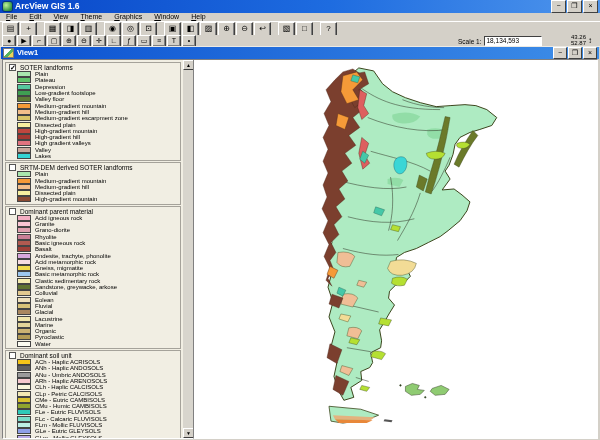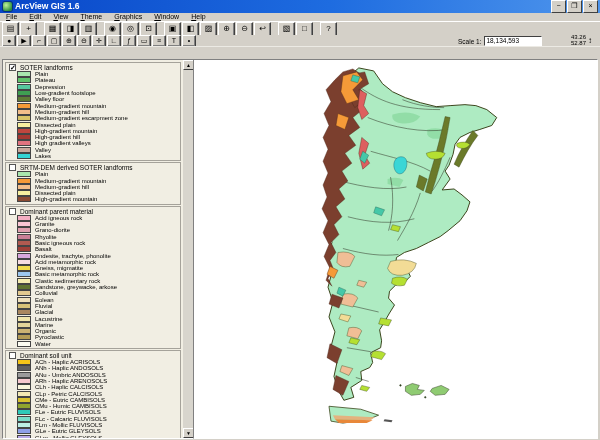--- a/index.html
+++ b/index.html
@@ -134,20 +134,29 @@
   <div class="coord-area">
     <div class="coords">
       <div>43.26</div>
       <div>52.87</div>
     </div>
     <span class="coord-resize">↕</span>
   </div>
 </div>
 
 <div class="view-window">
+  <div class="view-titlebar">
+    <div class="view-icon"></div>
+    <div class="title">View1</div>
+    <div id="view-winbtns" style="display:flex;">
+        <div class="winbtn">−</div>
+        <div class="winbtn">❐</div>
+        <div class="winbtn">×</div>
+      </div>
+  </div>
   <div class="view-content">
 
     <div class="legend-panel">
       <div class="lgd-groups" id="legend-groups">
           <div class="lgd-group">
             <div class="lgd-header">
               <div class="lgd-check">✓</div>
               <span class="lgd-glabel">SOTER landforms</span>
             </div>
             <div class="lgd-row">

